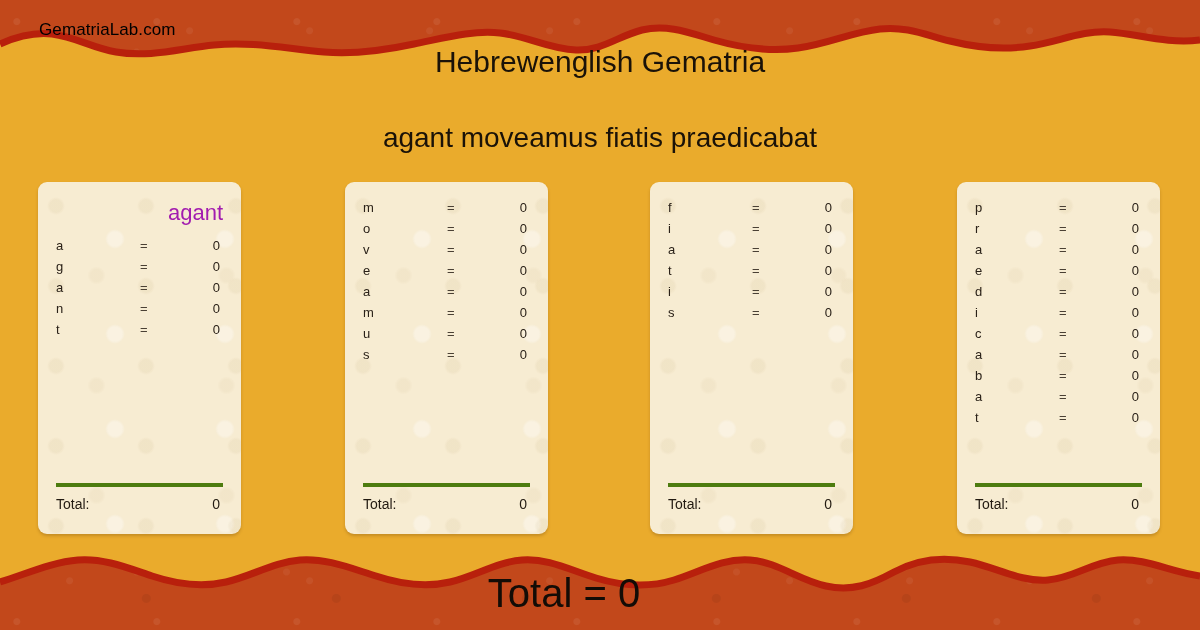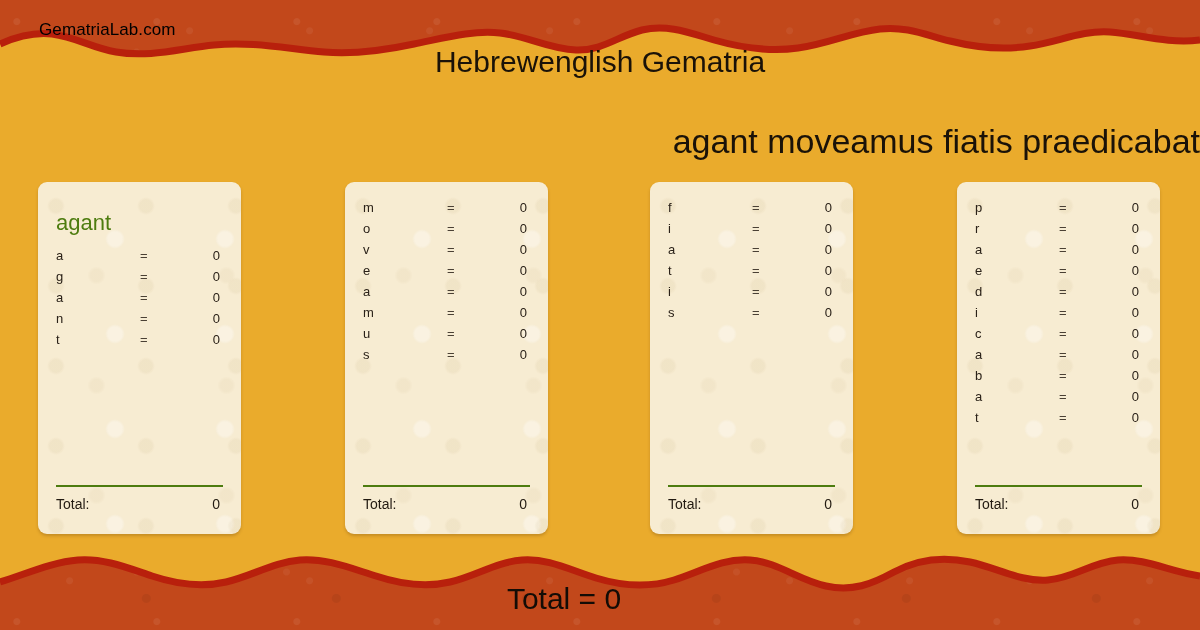--- a/index.html
+++ b/index.html
@@ -79,22 +79,22 @@
     font-size: 30px;
     color: #1a1208;
     font-weight: 400;
     white-space: nowrap;
   }
   .subtitle {
     position: absolute;
     left: 0;
     top: 122px;
     width: 1200px;
-    text-align: right;
-    font-size: 34px;
+    text-align: center;
+    font-size: 28px;
     color: #1a1208;
     font-weight: 400;
     white-space: nowrap;
   }
 
   
   .cards {
     position: absolute;
     left: 38px;
     top: 182px;
@@ -125,24 +125,25 @@
     background-image:
       radial-gradient(circle at 20% 30%, rgba(190,160,105,0.10) 0 6px, transparent 9px),
       radial-gradient(circle at 70% 60%, rgba(255,255,255,0.35) 0 7px, transparent 10px),
       radial-gradient(circle at 45% 85%, rgba(190,160,105,0.08) 0 6px, transparent 9px);
     background-size: 90px 80px, 110px 95px, 130px 110px;
   }
 
   .card-title {
     position: relative;
     font-size: 22px;
-    color: #4d7c0f;
+    color: #a21caf;
     line-height: 26px;
-    margin: 10px 0 12px 0;
+    margin: 0 0 12px 0;
     white-space: nowrap;
+    text-align: right;
   }
 
   .rows {
     position: relative;
   }
   .row {
     display: flex;
     align-items: baseline;
     height: 21px;
     font-size: 13px;
@@ -162,37 +163,37 @@
     text-align: right;
     padding-right: 3px;
   }
 
   .card-total {
     position: absolute;
     left: 18px;
     right: 18px;
     bottom: 22px;
     padding-top: 9px;
-    border-top: 2px solid #4d7c0f;
+    border-top: 4px solid #4d7c0f;
     display: flex;
     align-items: baseline;
     font-size: 14px;
     color: #221a11;
   }
   .card-total .tl { flex: 1 1 auto; }
   .card-total .tv { flex: 0 0 auto; padding-right: 3px; }
 
   
   .grand-total {
     position: absolute;
     left: 0;
     bottom: 14px;
     width: 1128px;
     text-align: center;
-    font-size: 30px;
+    font-size: 40px;
     color: #130c06;
     white-space: nowrap;
   }
 </style>
 </head>
 <body>
 
 <div class="poster">
 
   <div class="rust-bg"></div>

